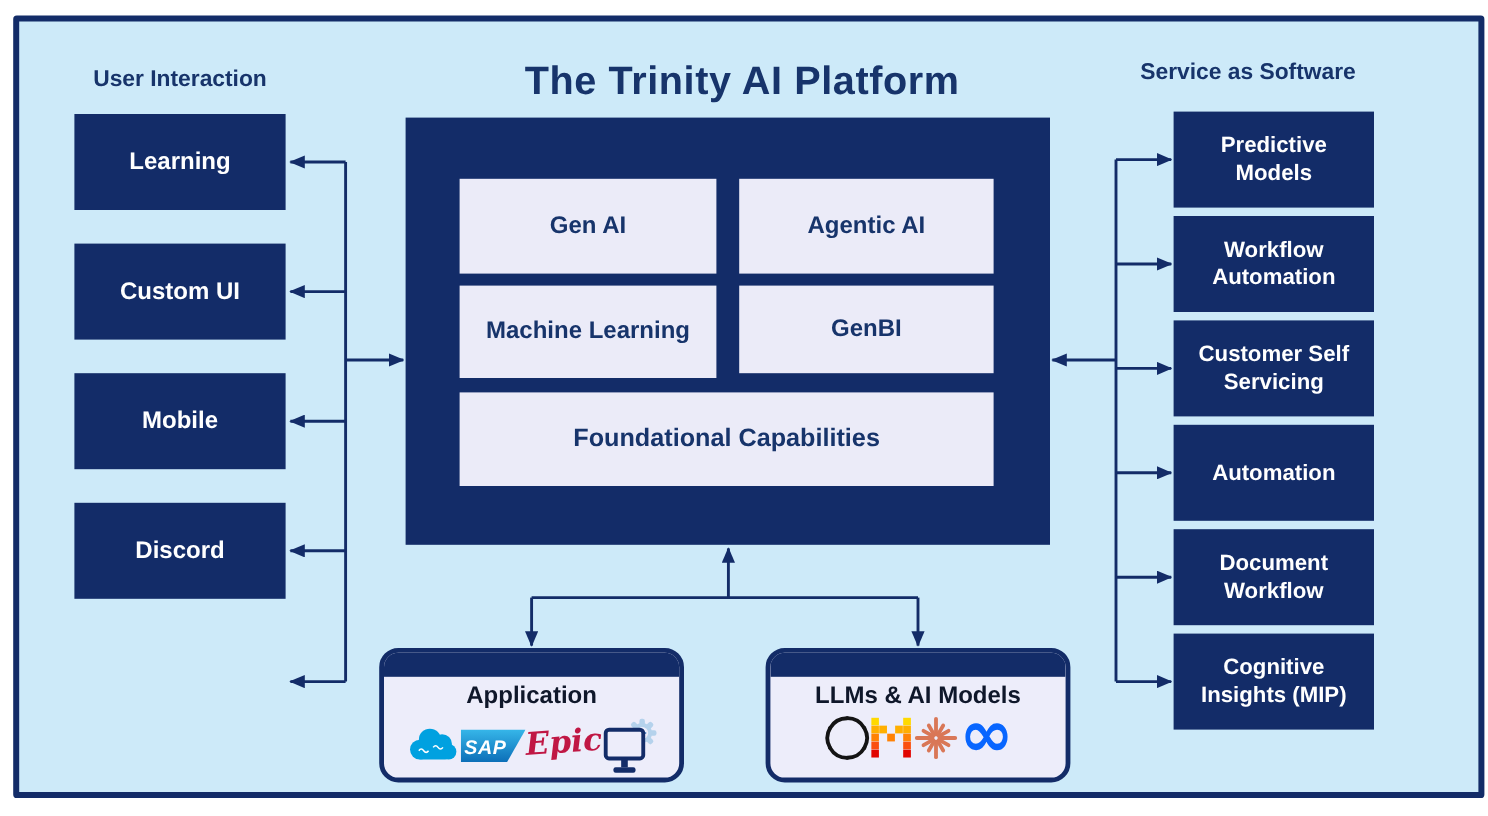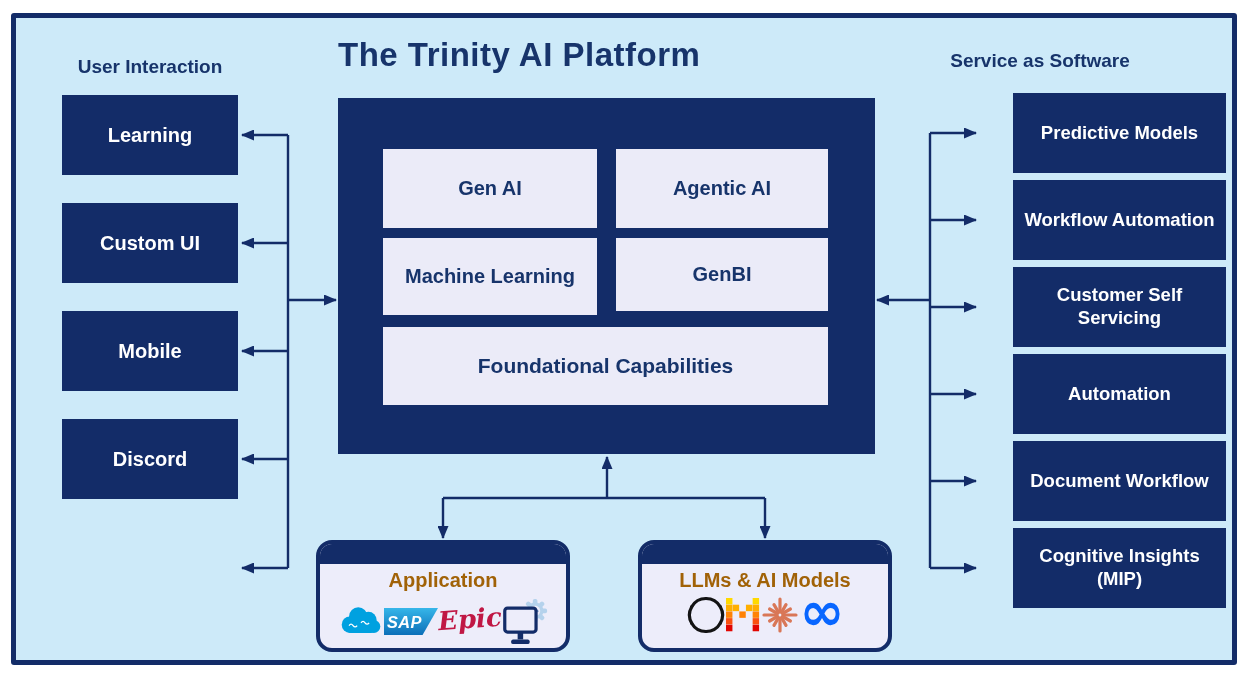--- a/index.html
+++ b/index.html
@@ -7,50 +7,50 @@
     position:relative;width:1240px;height:680px;background:#ffffff;overflow:hidden;
     font-family:"Liberation Sans",sans-serif;
   }
   .frame{
     position:absolute;left:11px;top:13px;width:1226px;height:652px;
     background:#CDEAF9;border:5px solid #132C68;border-radius:3px;box-sizing:border-box;
   }
   .connectors{position:absolute;left:0;top:0;}
   .ln{stroke:#132C68;stroke-width:2.4;fill:none;}
   .title{
-    position:absolute;left:338px;top:36px;width:537px;margin:0;text-align:left;
+    position:absolute;left:338px;top:36px;width:537px;margin:12px;text-align:center;
     font-size:33px;font-weight:bold;color:#17346B;letter-spacing:.5px;
   }
   .col-header{
     position:absolute;text-align:center;font-size:19px;font-weight:bold;color:#17346B;
   }
   .col-header.left{left:52px;top:56px;width:196px;}
   .col-header.right{left:920px;top:50px;width:240px;}
   .node{
     position:absolute;background:#132C68;color:#ffffff;font-weight:bold;
     display:flex;align-items:center;justify-content:center;text-align:center;
     box-sizing:border-box;
   }
   .left-node{left:62px;width:176px;height:80px;font-size:20px;}
-  .right-node{left:978px;width:213px;height:80px;font-size:18.5px;line-height:1.22;padding:0 10px;margin-left:35px;}
+  .right-node{left:978px;width:167px;height:80px;font-size:18.5px;line-height:1.22;padding:0 10px;}
   .platform{
     position:absolute;left:338px;top:98px;width:537px;height:356px;background:#132C68;
   }
   .module{
     position:absolute;background:#EBEBF8;color:#17346B;font-weight:bold;font-size:20px;
     display:flex;align-items:center;justify-content:center;text-align:left;
   }
   .io-box{
     position:absolute;top:540px;width:254px;height:112px;background:#EDEDFA;
     border:4px solid #132C68;border-radius:16px;box-sizing:border-box;overflow:hidden;
   }
   .io-box.app{left:316px;}
   .io-box.llm{left:638px;}
   .io-band{height:20px;background:#132C68;}
-  .io-title{margin-top:5px;text-align:center;font-size:20px;font-weight:bold;color:#a16207;}
+  .io-title{margin-top:5px;text-align:center;font-size:20px;font-weight:bold;color:#0f172a;}
   .logo-row{display:flex;align-items:center;justify-content:center;margin-top:3px;}
   .epic-text{
     font-family:"DejaVu Serif",serif;font-style:italic;font-weight:bold;font-size:26px;
     color:#C01744;transform:rotate(-4deg);margin-top:-4px;
   }
   .meta-glyph{
     font-family:"DejaVu Sans",sans-serif;font-weight:bold;font-size:54px;line-height:38px;
     color:#0866FF;display:inline-block;margin-top:-6px;
   }
 </style>

